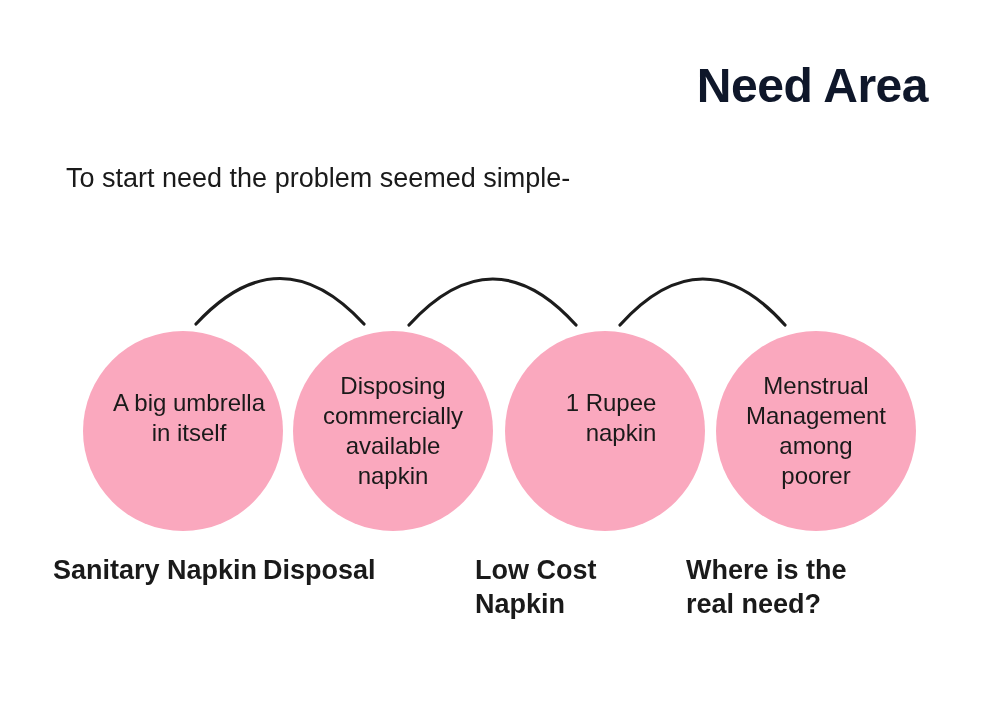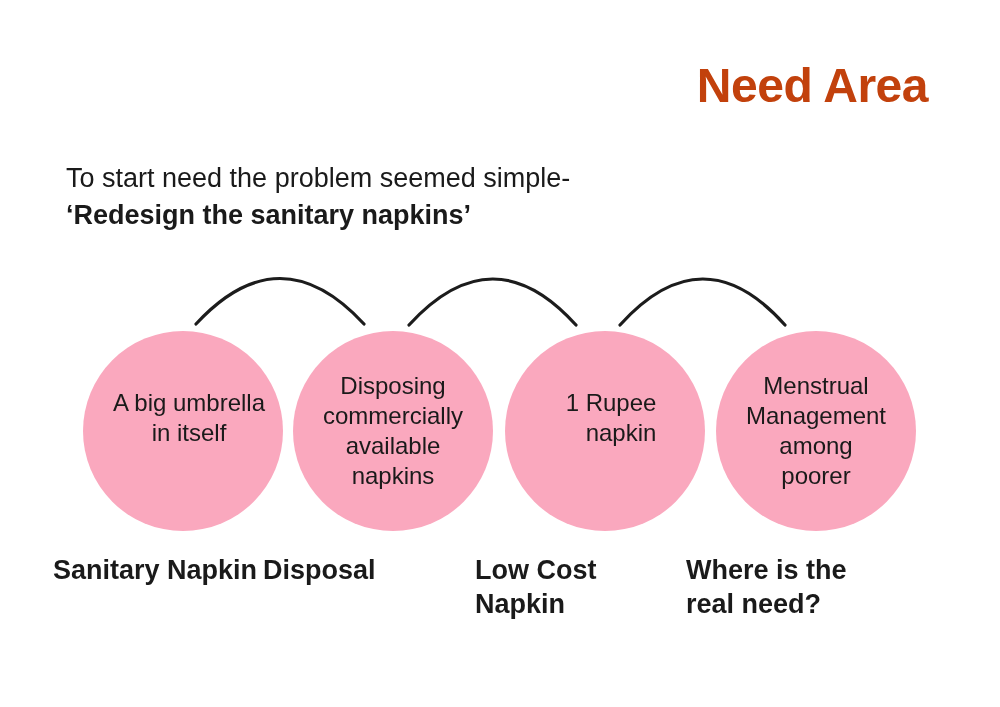--- a/index.html
+++ b/index.html
@@ -19,21 +19,21 @@
     background:#ffffff;
     overflow:hidden;
   }
   .title{
     position:absolute;
     top:58px;
     right:72px;
     font-size:48px;
     font-weight:bold;
     letter-spacing:-0.5px;
-    color:#c2410c;
+    color:#0f172a;
     white-space:nowrap;
   }
   .intro{
     position:absolute;
     left:66px;
     top:160px;
     font-size:27px;
     line-height:37px;
   }
   .intro-line2{
@@ -92,38 +92,37 @@
 </style>
 </head>
 <body>
 
 <div class="slide">
 
   <h1 class="title">Need Area</h1>
 
   <div class="intro">
     <div class="intro-line1">To start need the problem seemed simple-</div>
-    <div class="intro-line2">‘Redesign the sanitary napkins’</div>
   </div>
 
   <svg class="arcs" viewBox="0 0 1000 707" xmlns="http://www.w3.org/2000/svg" aria-hidden="true">
     <path d="M 196 324 Q 280 233 364 324"></path>
     <path d="M 409 325 Q 493 233 576 325"></path>
     <path d="M 620 325 Q 703 233 785 325"></path>
   </svg>
 
   <div class="circle c1 bias-up">
     <span>A big umbrella
 in itself</span>
   </div>
   <div class="circle c2">
     <span>Disposing
 commercially
 available
-napkins</span>
+napkin</span>
   </div>
   <div class="circle c3 bias-up">
     <span>1 Rupee
 napkin</span>
   </div>
   <div class="circle c4">
     <span>Menstrual
 Management
 among
 poorer</span>

